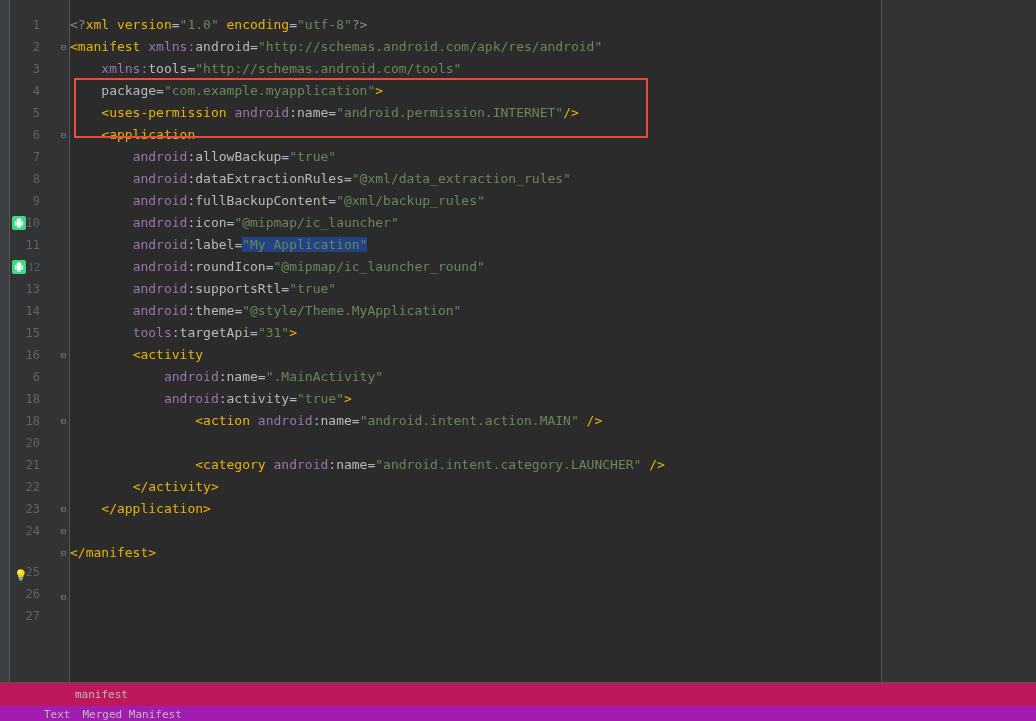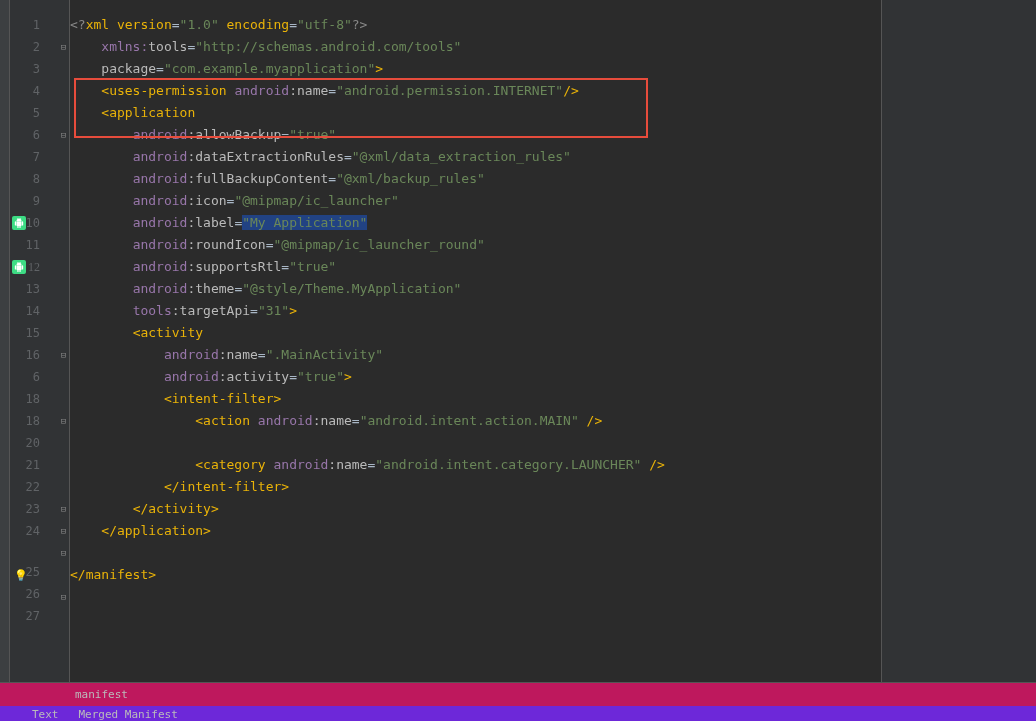--- a/index.html
+++ b/index.html
@@ -108,25 +108,25 @@
   background: #be185d;
   border-top: 1px solid #555;
   display: flex;
   align-items: center;
   padding-left: 75px;
   color: #bbb;
   font-size: 11px;
 }
 .tabs-bar {
   height: 16px;
-  background: #6d28d9;
-  display: flex;
-  align-items: center;
-  padding-left: 32px;
-  gap: 20px;
+  background: #a21caf;
+  display: flex;
+  align-items: center;
+  padding-left: 44px;
+  gap: 12px;
   color: #bbb;
   font-size: 11px;
 }
 .tab-item { cursor: pointer; }
 .hl { background: #214283; }
 </style>
 </head>
 <body>
 
 <div class="editor-area">
@@ -193,41 +193,40 @@
       <div class="fold-mark"></div>
       <div class="fold-mark">⊟</div>
       <div class="fold-mark">⊟</div>
       <div class="fold-mark">⊟</div>
       <div class="fold-mark"></div>
       <div class="fold-mark">⊟</div>
     </div>
   <div class="code-area" id="code">
     <div class="red-box" id="redbox" style="top: 78px; left: 4px; width: 574px; height: 60px;"></div>
   <div class="code-line"><span class="xml-decl">&lt;?</span><span class="tag">xml version</span><span class="eq">=</span><span class="attr-val">"1.0"</span> <span class="tag">encoding</span><span class="eq">=</span><span class="attr-val">"utf-8"</span><span class="xml-decl">?&gt;</span></div>
+      <div class="code-line"><span class="tag">&lt;manifest</span> <span class="attr-ns">xmlns:</span><span class="attr-name">android</span><span class="eq">=</span><span class="attr-val">"http://schemas.android.com/apk/res/android"</span></div>
       <div class="code-line">    <span class="attr-ns">xmlns:</span><span class="attr-name">tools</span><span class="eq">=</span><span class="attr-val">"http://schemas.android.com/tools"</span></div>
       <div class="code-line">    <span class="attr-name">package</span><span class="eq">=</span><span class="attr-val">"com.example.myapplication"</span><span class="tag">&gt;</span></div>
       <div class="code-line">    <span class="tag">&lt;uses-permission</span> <span class="attr-ns">android</span><span class="attr-name">:name</span><span class="eq">=</span><span class="attr-val">"android.permission.INTERNET"</span><span class="tag">/&gt;</span></div>
       <div class="code-line">    <span class="tag">&lt;application</span></div>
       <div class="code-line">        <span class="attr-ns">android</span><span class="attr-name">:allowBackup</span><span class="eq">=</span><span class="attr-val">"true"</span></div>
       <div class="code-line">        <span class="attr-ns">android</span><span class="attr-name">:dataExtractionRules</span><span class="eq">=</span><span class="attr-val">"@xml/data_extraction_rules"</span></div>
       <div class="code-line">        <span class="attr-ns">android</span><span class="attr-name">:fullBackupContent</span><span class="eq">=</span><span class="attr-val">"@xml/backup_rules"</span></div>
       <div class="code-line">        <span class="attr-ns">android</span><span class="attr-name">:icon</span><span class="eq">=</span><span class="attr-val">"@mipmap/ic_launcher"</span></div>
       <div class="code-line">        <span class="attr-ns">android</span><span class="attr-name">:label</span><span class="eq">=</span><span class="attr-val hl">"My Application"</span></div>
       <div class="code-line">        <span class="attr-ns">android</span><span class="attr-name">:roundIcon</span><span class="eq">=</span><span class="attr-val">"@mipmap/ic_launcher_round"</span></div>
       <div class="code-line">        <span class="attr-ns">android</span><span class="attr-name">:supportsRtl</span><span class="eq">=</span><span class="attr-val">"true"</span></div>
       <div class="code-line">        <span class="attr-ns">android</span><span class="attr-name">:theme</span><span class="eq">=</span><span class="attr-val">"@style/Theme.MyApplication"</span></div>
       <div class="code-line">        <span class="attr-ns">tools</span><span class="attr-name">:targetApi</span><span class="eq">=</span><span class="attr-val">"31"</span><span class="tag">&gt;</span></div>
       <div class="code-line">        <span class="tag">&lt;activity</span></div>
       <div class="code-line">            <span class="attr-ns">android</span><span class="attr-name">:name</span><span class="eq">=</span><span class="attr-val">".MainActivity"</span></div>
       <div class="code-line">            <span class="attr-ns">android</span><span class="attr-name">:activity</span><span class="eq">=</span><span class="attr-val">"true"</span><span class="tag">&gt;</span></div>
-      <div class="code-line">            <span class="tag">&lt;intent-filter&gt;</span></div>
       <div class="code-line">                <span class="tag">&lt;action</span> <span class="attr-ns">android</span><span class="attr-name">:name</span><span class="eq">=</span><span class="attr-val">"android.intent.action.MAIN"</span> <span class="tag">/&gt;</span></div>
       <div class="code-line"></div>
       <div class="code-line">                <span class="tag">&lt;category</span> <span class="attr-ns">android</span><span class="attr-name">:name</span><span class="eq">=</span><span class="attr-val">"android.intent.category.LAUNCHER"</span> <span class="tag">/&gt;</span></div>
-      <div class="code-line">            <span class="tag">&lt;/intent-filter&gt;</span></div>
       <div class="code-line">        <span class="tag">&lt;/activity&gt;</span></div>
       <div class="code-line">    <span class="tag">&lt;/application&gt;</span></div>
       <div class="code-line"></div>
       <div class="code-line"><span class="tag">&lt;/manifest&gt;</span></div>
     </div>
   <div class="right-scroll"></div>
 </div>
 
 <div class="bottom-bar">
   <span>manifest</span>

